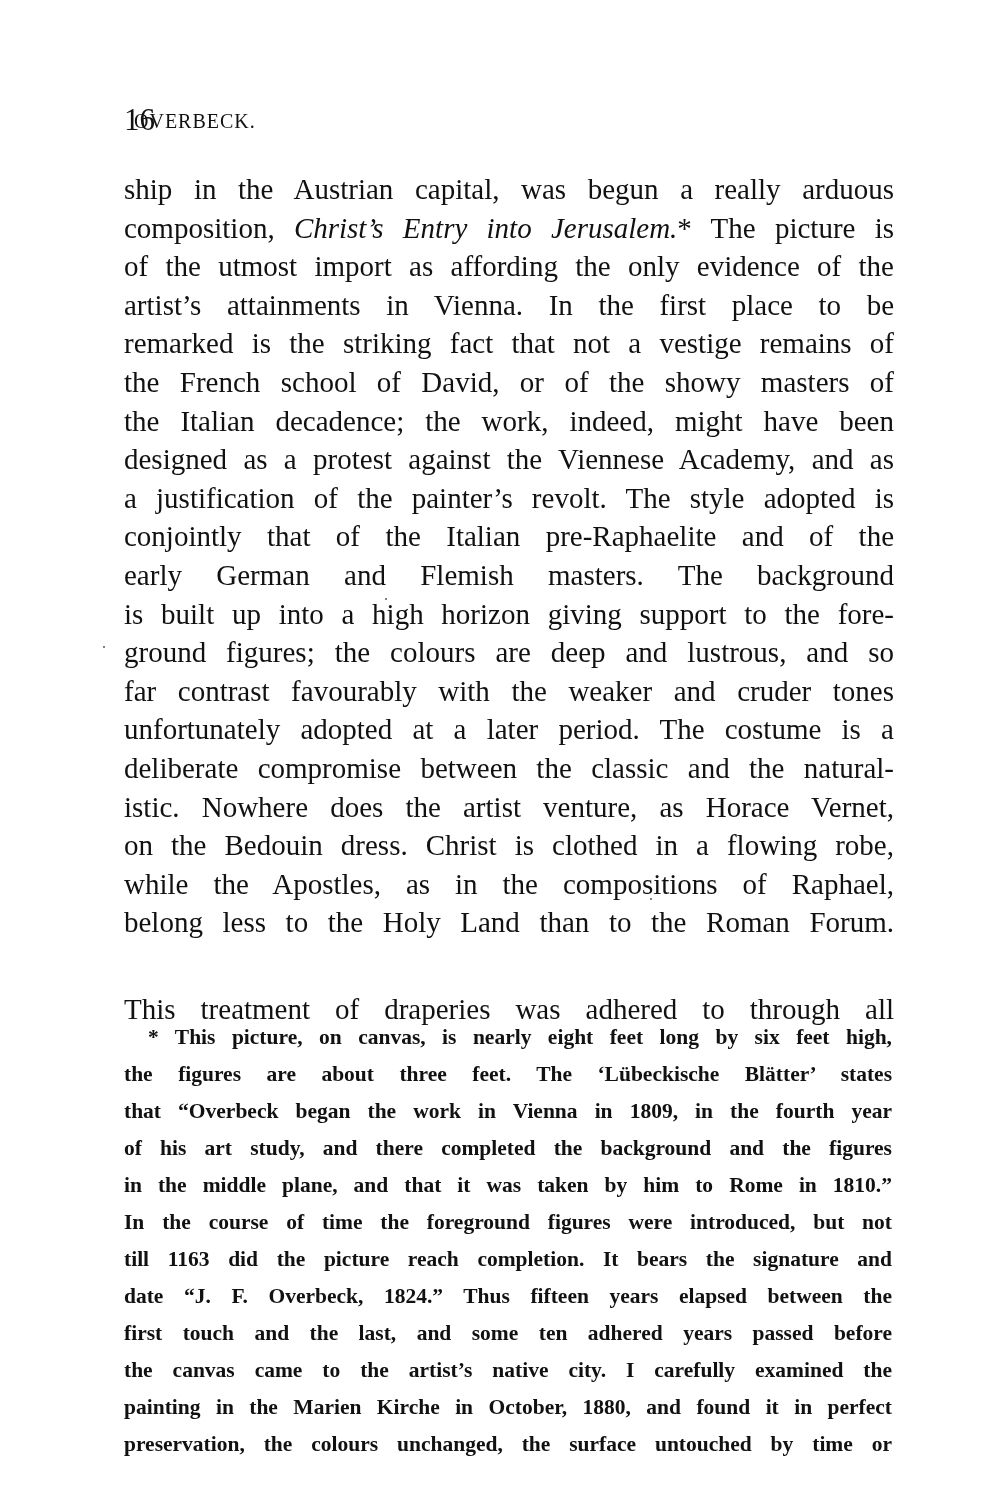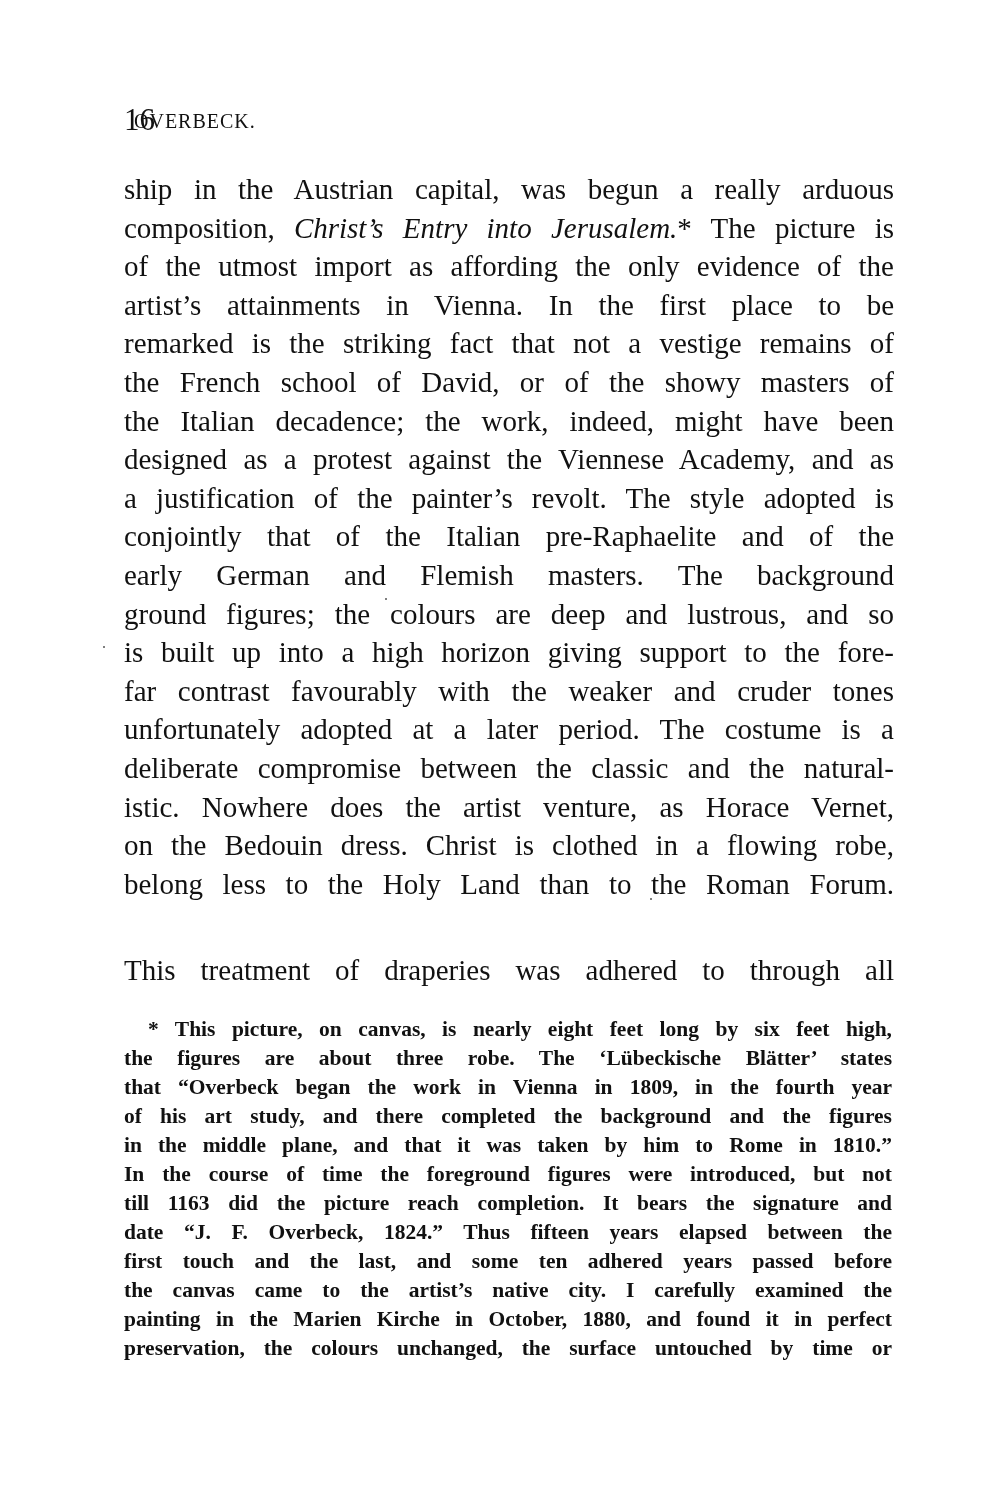--- a/index.html
+++ b/index.html
@@ -76,20 +76,21 @@
     }
     .fn-line {
       display: block;
       height: 29px;
       font-size: 21.5px;
       line-height: 29px;
       font-weight: bold;
       white-space: nowrap;
       text-align: justify;
       text-align-last: justify;
+      margin-top: 8px;
     }
     .fn-line.first {
       padding-left: 24px;
     }
     .fn-line.final {
       text-align-last: left;
     }
     .stray-dot {
       position: absolute;
       width: 2px; height: 2px;
@@ -112,34 +113,35 @@
     <span class="line"><span>composition, </span><em>Christ’s Entry into Jerusalem.</em><span>*  The picture is</span></span>
     <span class="line"><span>of the utmost import as affording the only evidence of the</span></span>
     <span class="line"><span>artist’s attainments in Vienna.  In the first place to be</span></span>
     <span class="line"><span>remarked is the striking fact that not a vestige remains of</span></span>
     <span class="line"><span>the French school of David, or of the showy masters of</span></span>
     <span class="line"><span>the Italian decadence; the work, indeed, might have been</span></span>
     <span class="line"><span>designed as a protest against the Viennese Academy, and as</span></span>
     <span class="line"><span>a justification of the painter’s revolt.  The style adopted is</span></span>
     <span class="line"><span>conjointly that of the Italian pre-Raphaelite and of the</span></span>
     <span class="line"><span>early German and Flemish masters.  The background</span></span>
+    <span class="line"><span>is built up into a high horizon giving support to the fore-</span></span>
     <span class="line"><span>ground figures; the colours are deep and lustrous, and so</span></span>
-    <span class="line"><span>is built up into a high horizon giving support to the fore-</span></span>
     <span class="line"><span>far contrast favourably with the weaker and cruder tones</span></span>
     <span class="line"><span>unfortunately adopted at a later period.  The costume is a</span></span>
     <span class="line"><span>deliberate compromise between the classic and the natural-</span></span>
     <span class="line"><span>istic.  Nowhere does the artist venture, as Horace Vernet,</span></span>
     <span class="line"><span>on the Bedouin dress.  Christ is clothed in a flowing robe,</span></span>
+    <span class="line"><span>while the Apostles, as in the compositions of Raphael,</span></span>
     <span class="line"><span>belong less to the Holy Land than to the Roman Forum.</span></span>
     <span class="line last"><span>This treatment of draperies was adhered to through all</span></span>
   </div>
 
   <div class="footnote">
     <span class="fn-line first">* This picture, on canvas, is nearly eight feet long by six feet high,</span>
-    <span class="fn-line">the figures are about three robe.  The ‘Lübeckische Blätter’ states</span>
+    <span class="fn-line">the figures are about three feet.  The ‘Lübeckische Blätter’ states</span>
     <span class="fn-line">that “Overbeck began the work in Vienna in 1809, in the fourth year</span>
     <span class="fn-line">of his art study, and there completed the background and the figures</span>
     <span class="fn-line">in the middle plane, and that it was taken by him to Rome in 1810.”</span>
     <span class="fn-line">In the course of time the foreground figures were introduced, but not</span>
     <span class="fn-line">till 1163 did the picture reach completion.  It bears the signature and</span>
     <span class="fn-line">date “J. F. Overbeck, 1824.”  Thus fifteen years elapsed between the</span>
     <span class="fn-line">first touch and the last, and some ten adhered years passed before</span>
     <span class="fn-line">the canvas came to the artist’s native city.  I carefully examined the</span>
     <span class="fn-line">painting in the Marien Kirche in October, 1880, and found it in perfect</span>
     <span class="fn-line">preservation, the colours unchanged, the surface untouched by time or</span>

